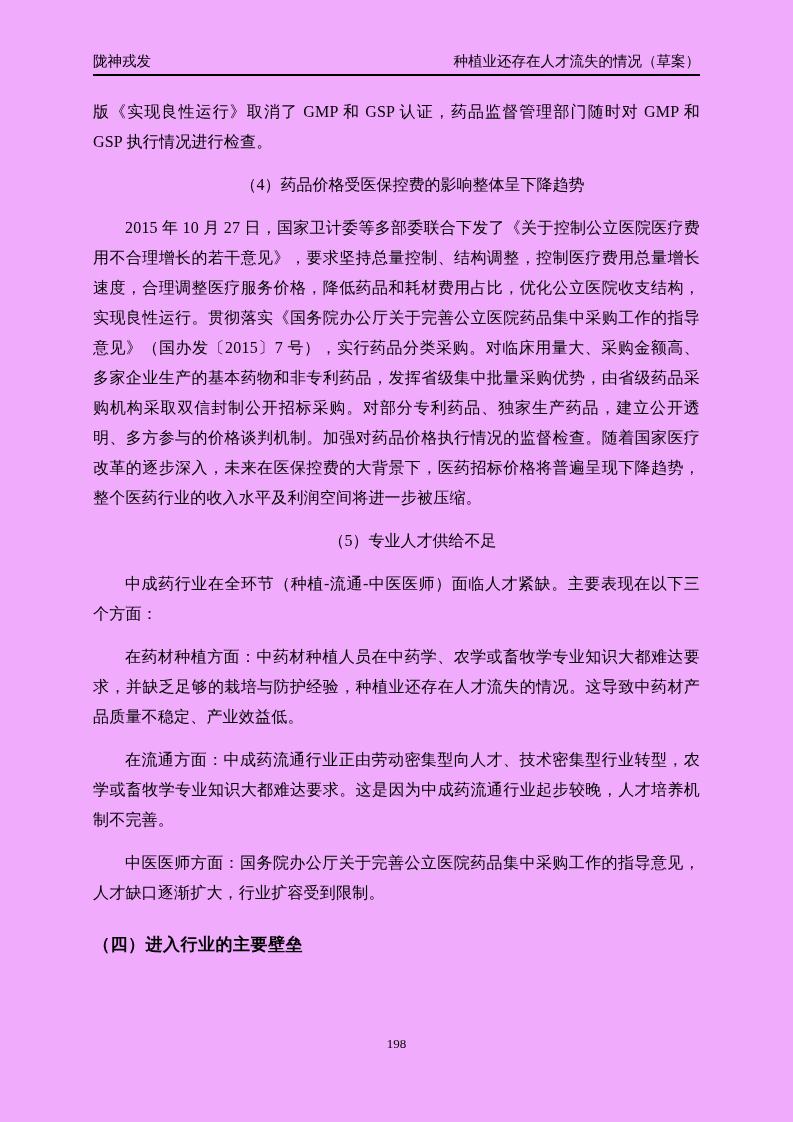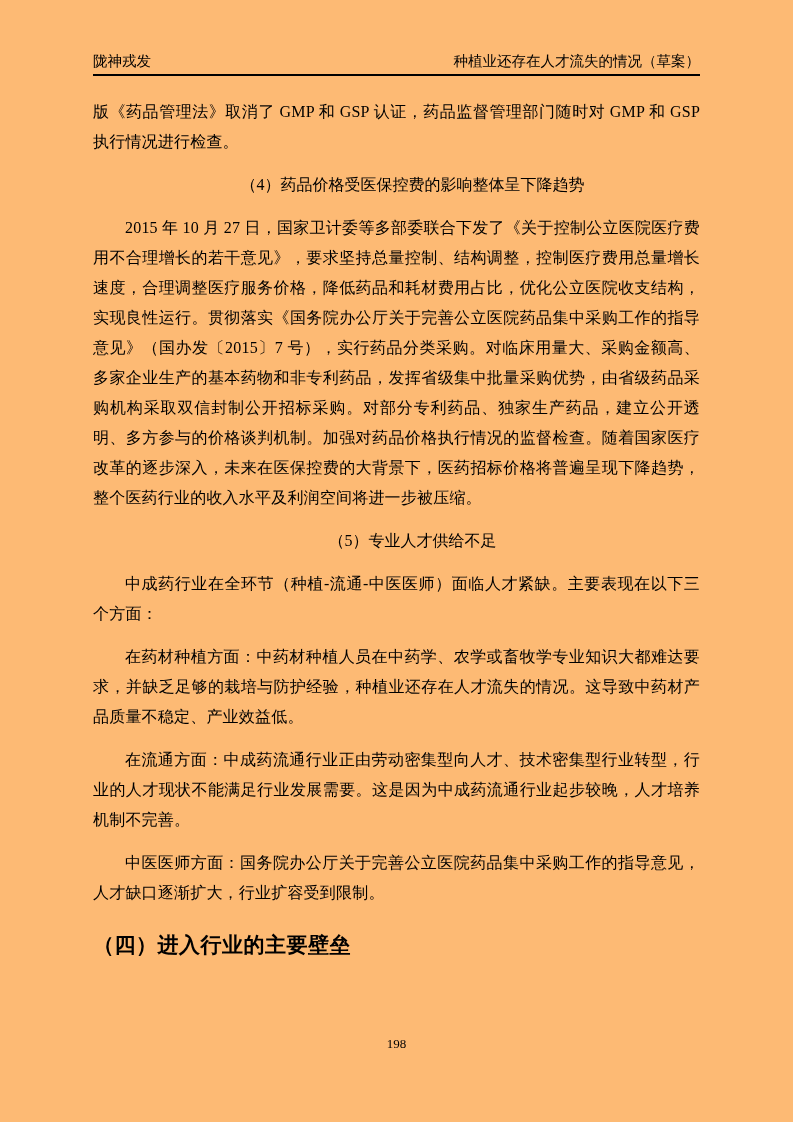--- a/index.html
+++ b/index.html
@@ -4,21 +4,21 @@
 <style>
   html, body {
     margin: 0;
     padding: 0;
     background: #ffffff;
   }
   .page {
     position: relative;
     width: 793px;
     height: 1122px;
-    background: #fdba74;
+    background: #f0abfc;
     color: #000000;
     font-family: "Liberation Serif", "DejaVu Serif", serif;
     overflow: hidden;
     box-sizing: border-box;
   }
   .header {
     position: absolute;
     top: 52px;
     left: 93px;
     width: 607px;
@@ -54,21 +54,21 @@
     margin: 13px 0 0 0;
     font-size: 16px;
     line-height: 30px;
     text-indent: 2em;
     text-align: center;
   }
   .section-heading {
     margin: 22px 0 0 0;
     font-family: "Liberation Sans", "DejaVu Sans", sans-serif;
     font-weight: bold;
-    font-size: 21px;
+    font-size: 17px;
     line-height: 30px;
     text-align: left;
     letter-spacing: 0.5px;
   }
   .page-number {
     position: absolute;
     bottom: 70px;
     left: 0;
     width: 100%;
     text-align: center;
@@ -82,33 +82,33 @@
 
 <div class="page">
 
   <div class="header">
     <span class="left">陇神戎发</span>
     <span class="right">种植业还存在人才流失的情况（草案）</span>
   </div>
 
   <div class="content">
 
-    <p class="para first">版《药品管理法》取消了 GMP 和 GSP 认证，药品监督管理部门随时对 GMP 和 GSP 执行情况进行检查。</p>
+    <p class="para first">版《实现良性运行》取消了 GMP 和 GSP 认证，药品监督管理部门随时对 GMP 和 GSP 执行情况进行检查。</p>
 
     <p class="sub-heading">（4）药品价格受医保控费的影响整体呈下降趋势</p>
 
     <p class="para">2015 年 10 月 27 日，国家卫计委等多部委联合下发了《关于控制公立医院医疗费用不合理增长的若干意见》，要求坚持总量控制、结构调整，控制医疗费用总量增长速度，合理调整医疗服务价格，降低药品和耗材费用占比，优化公立医院收支结构，实现良性运行。贯彻落实《国务院办公厅关于完善公立医院药品集中采购工作的指导意见》（国办发〔2015〕7 号），实行药品分类采购。对临床用量大、采购金额高、多家企业生产的基本药物和非专利药品，发挥省级集中批量采购优势，由省级药品采购机构采取双信封制公开招标采购。对部分专利药品、独家生产药品，建立公开透明、多方参与的价格谈判机制。加强对药品价格执行情况的监督检查。随着国家医疗改革的逐步深入，未来在医保控费的大背景下，医药招标价格将普遍呈现下降趋势，整个医药行业的收入水平及利润空间将进一步被压缩。</p>
 
     <p class="sub-heading">（5）专业人才供给不足</p>
 
     <p class="para">中成药行业在全环节（种植-流通-中医医师）面临人才紧缺。主要表现在以下三个方面：</p>
 
     <p class="para">在药材种植方面：中药材种植人员在中药学、农学或畜牧学专业知识大都难达要求，并缺乏足够的栽培与防护经验，种植业还存在人才流失的情况。这导致中药材产品质量不稳定、产业效益低。</p>
 
-    <p class="para">在流通方面：中成药流通行业正由劳动密集型向人才、技术密集型行业转型，行业的人才现状不能满足行业发展需要。这是因为中成药流通行业起步较晚，人才培养机制不完善。</p>
+    <p class="para">在流通方面：中成药流通行业正由劳动密集型向人才、技术密集型行业转型，农学或畜牧学专业知识大都难达要求。这是因为中成药流通行业起步较晚，人才培养机制不完善。</p>
 
     <p class="para">中医医师方面：国务院办公厅关于完善公立医院药品集中采购工作的指导意见，人才缺口逐渐扩大，行业扩容受到限制。</p>
 
     <p class="section-heading">（四）进入行业的主要壁垒</p>
 
   </div>
 
   <div class="page-number">198</div>
 
 </div>

